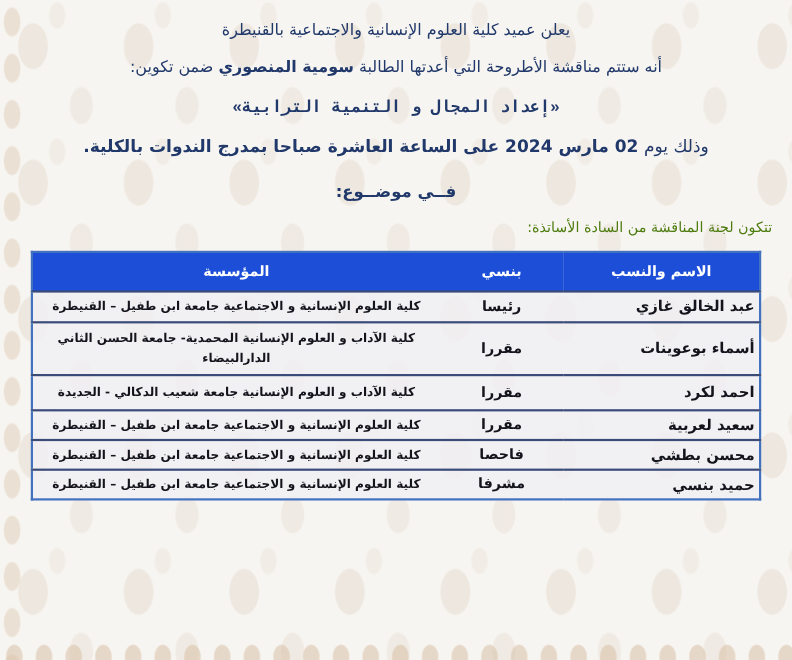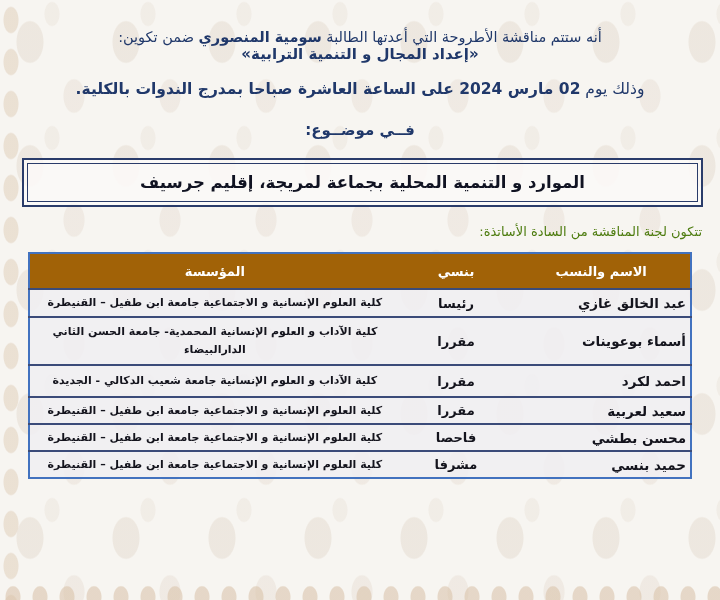--- a/index.html
+++ b/index.html
@@ -24,21 +24,21 @@
   .edge-left{
     left:0;top:0;width:22px;height:600px;
     background-image:
       radial-gradient(ellipse 8px 14px at 11px 20px, rgba(219,199,176,.45) 0 7px, transparent 8px);
     background-size:22px 42px;
   }
   .content{position:relative;text-align:center;padding-top:12px;color:#20386a;}
   .line{margin:0 10px;}
   .l1{margin-top:8px;font-size:14.5px;}
   .l2{margin-top:17px;font-size:14.5px;}
-  .l3{font-size:15px;font-weight:bold;}
+  .l3{margin-top:19px;font-size:15px;font-weight:bold;font-family:Liberation Mono, monospace;}
   .l4{margin-top:17px;font-size:15.5px;}
   .l5{margin-top:23px;font-size:15px;font-weight:bold;}
   .b{font-weight:bold;}
   .title-box{
     margin:19px 17px 0 22px;
     border:2px solid #2a3c6a;
     padding:3px;
     background:rgba(252,251,249,.75);
   }
   .title-inner{
@@ -50,21 +50,21 @@
   .committee-intro{
     margin:17px 18px 0 0;text-align:right;font-size:13px;color:#4d7c0f;
   }
   table.jury{
     width:664px;margin:13px 28px 0;border-collapse:collapse;
     border:2px solid #4272bf;
     background:rgba(240,238,242,.85);
     table-layout:fixed;
   }
   table.jury th{
-    background:#a16207;color:#ffffff;font-weight:bold;font-size:13px;
+    background:#1d4ed8;color:#ffffff;font-weight:bold;font-size:13px;
     height:30px;padding:2px 4px;text-align:center;
   }
   table.jury td{
     color:#14141d;font-weight:bold;vertical-align:middle;
     padding:2px 4px;
     margin-left:34px;
   }
   table.jury tbody tr td{border-top:2px solid #3b4b79;}
   col.c-name{width:27%;}
   col.c-role{width:17%;}
@@ -78,32 +78,30 @@
   tr.r4 td,tr.r5 td,tr.r6 td{height:21px;}
 </style>
 </head>
 <body>
 
 <div class="edge-pattern edge-left"></div>
 <div class="edge-pattern edge-bottom"></div>
 
 <div class="content">
 
+  <p class="line l1">يعلن عميد كلية العلوم الإنسانية والاجتماعية  بالقنيطرة</p>
 
   <p class="line l2"><span>أنه ستتم مناقشة الأطروحة التي أعدتها الطالبة </span><span class="b">سومية المنصوري</span><span> ضمن تكوين:</span></p>
 
   <p class="line l3">«إعداد المجال و التنمية الترابية»</p>
 
   <p class="line l4"><span>وذلك يوم </span><span class="b">02 مارس 2024</span><span class="b"> على الساعة العاشرة صباحا بمدرج  الندوات بالكلية.</span></p>
 
   <p class="line l5">فــي موضــوع:</p>
 
-  <div class="title-box">
-    <div class="title-inner">الموارد و التنمية المحلية بجماعة لمريجة، إقليم جرسيف</div>
-  </div>
 
   <p class="committee-intro">تتكون لجنة المناقشة من السادة الأساتذة:</p>
 
   <table class="jury">
     <colgroup>
         <col class="c-name">
         <col class="c-role">
         <col class="c-inst">
       </colgroup>
     <thead>

